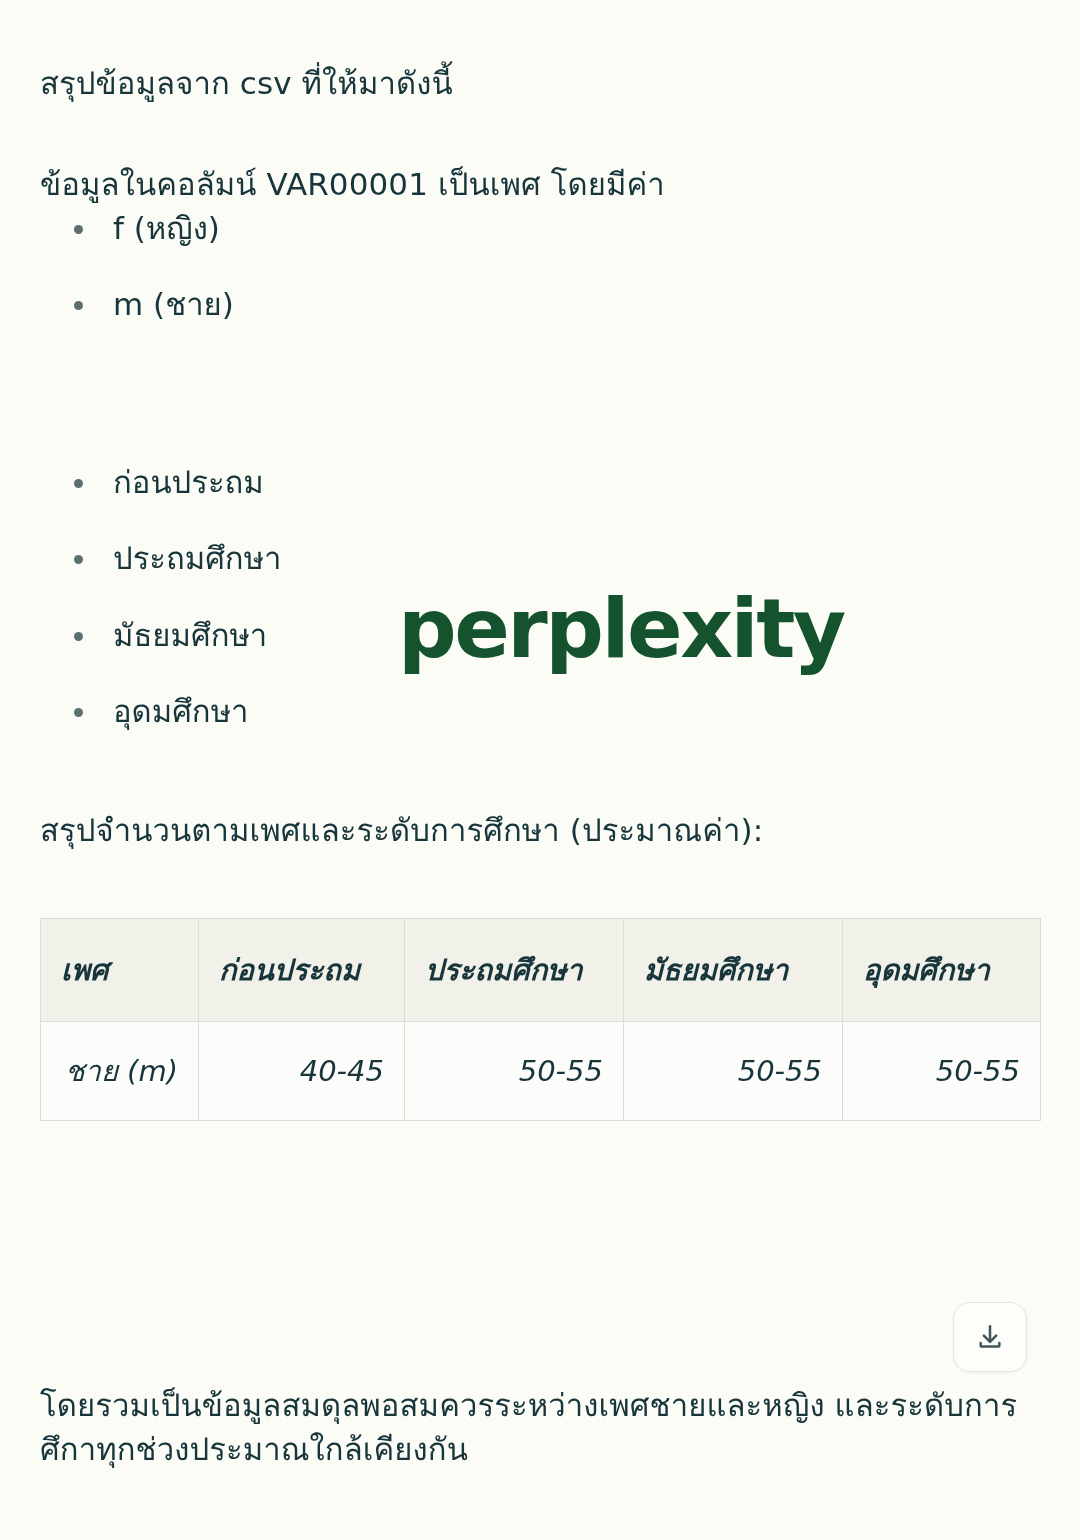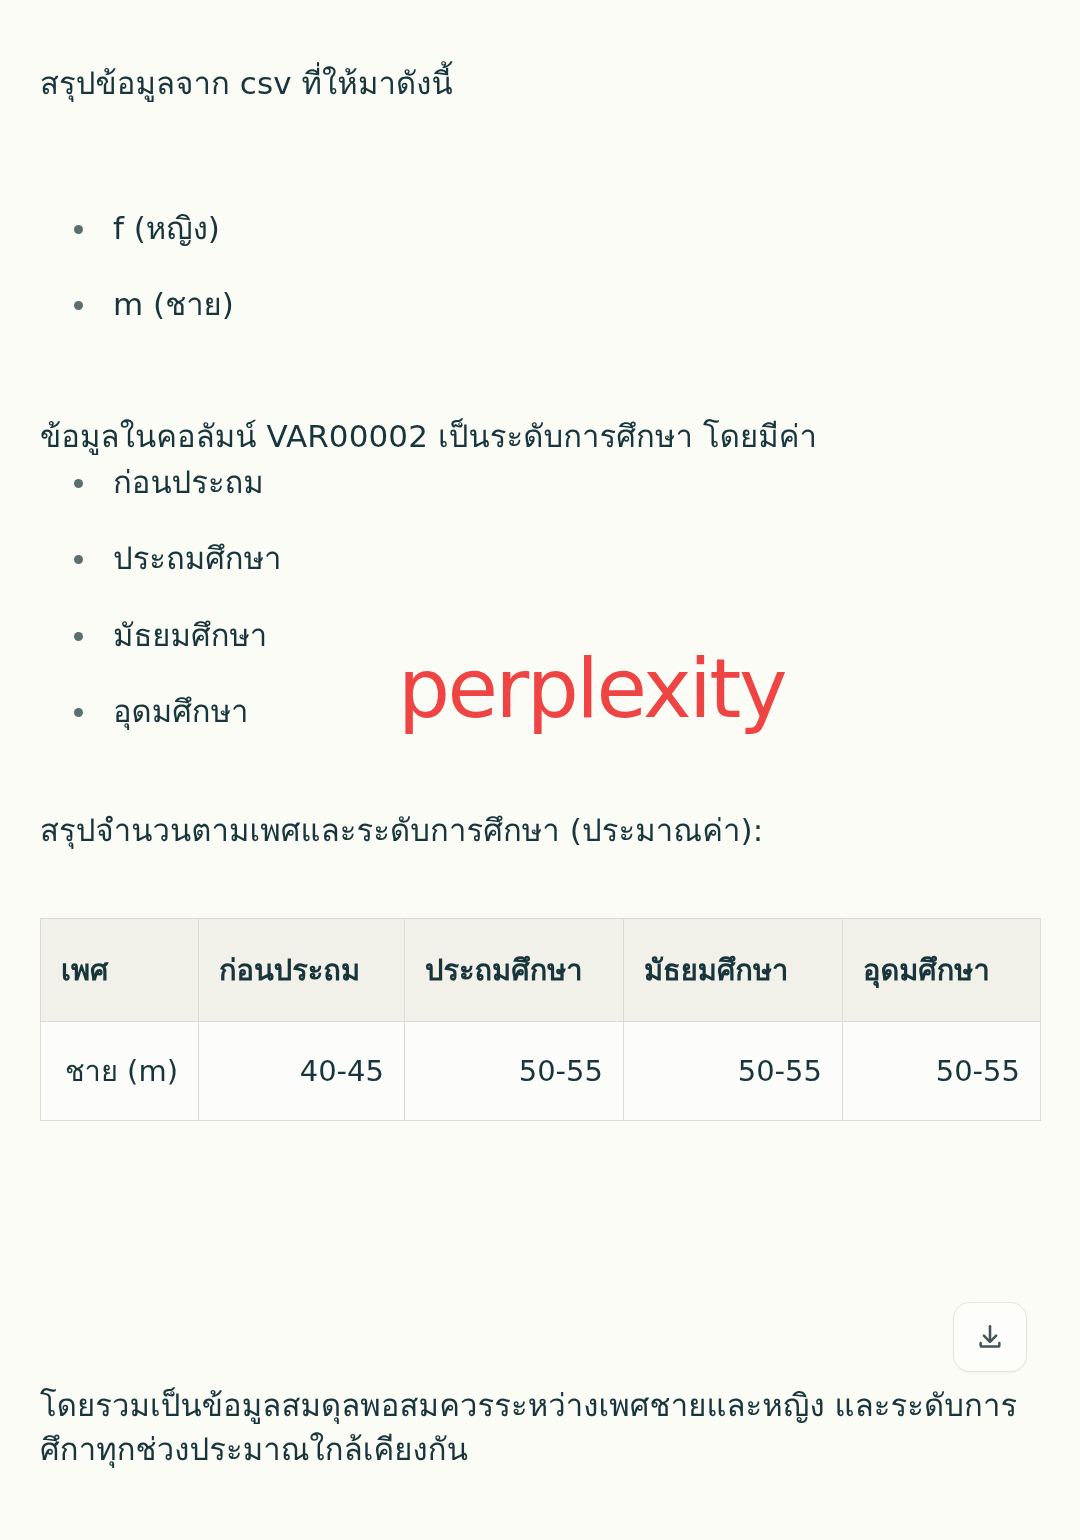--- a/index.html
+++ b/index.html
@@ -72,45 +72,46 @@
     width: 9px;
     height: 9px;
     border-radius: 50%;
     background: #5B6E70;
   }
 
   
   .watermark {
     position: absolute;
     left: 398px;
-    top: 648px;
+    top: 588px;
     font-family: "DejaVu Sans", "Liberation Sans", sans-serif;
-    font-weight: 400;
+    font-weight: 700;
     font-size: 82px;
     line-height: 1;
     letter-spacing: -2.5px;
-    color: #ef4444;
+    color: #14532d;
     white-space: nowrap;
     user-select: none;
   }
 
   
   .table-wrap {
     position: absolute;
     left: 40px;
     top: 918px;
     width: 1000px;
   }
 
   table.summary {
     width: 1000px;
     border-collapse: collapse;
     table-layout: fixed;
     background: #FCFCFA;
     font-size: 29px;
+    font-style: italic;
   }
   table.summary th,
   table.summary td {
     border: 1px solid #DCDCD4;
     padding: 28px 20px;
     text-align: left;
     vertical-align: top;
     color: #17353B;
     line-height: 1.45;
   }
@@ -150,33 +151,33 @@
   }
   .download-btn svg { display: block; }
 </style>
 </head>
 <body>
 
 <div class="answer">
 
   <p class="para" id="p-intro">สรุปข้อมูลจาก csv ที่ให้มาดังนี้</p>
 
+  <p class="para" id="p-var1">ข้อมูลในคอลัมน์ VAR00001 เป็นเพศ โดยมีค่า</p>
 
   <ul class="bullets" id="list-gender">
     <li>
       <span class="bullet-dot"></span>
       <span>f (หญิง)</span>
     </li>
     <li>
       <span class="bullet-dot"></span>
       <span>m (ชาย)</span>
     </li>
   </ul>
 
-  <p class="para" id="p-var2">ข้อมูลในคอลัมน์ VAR00002 เป็นระดับการศึกษา โดยมีค่า</p>
 
   <ul class="bullets" id="list-education">
     <li>
       <span class="bullet-dot"></span>
       <span>ก่อนประถม</span>
     </li>
     <li>
       <span class="bullet-dot"></span>
       <span>ประถมศึกษา</span>
     </li>

